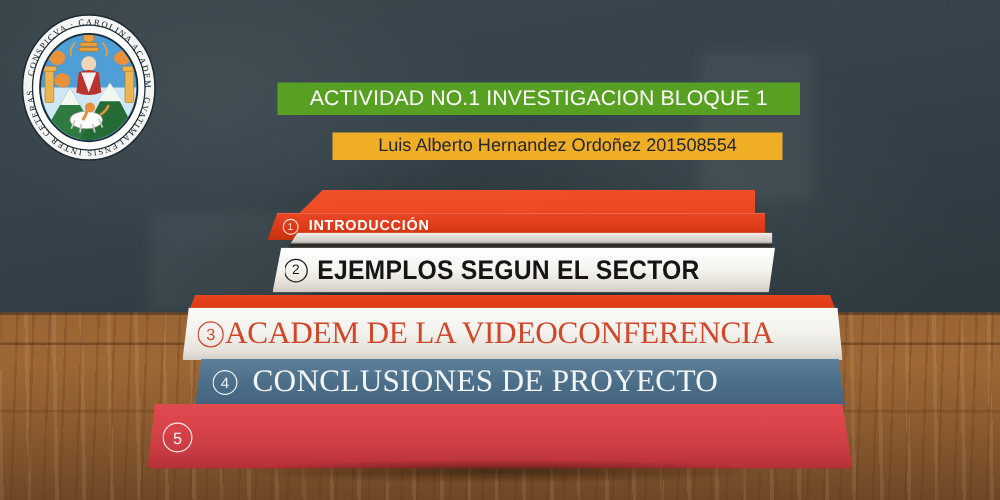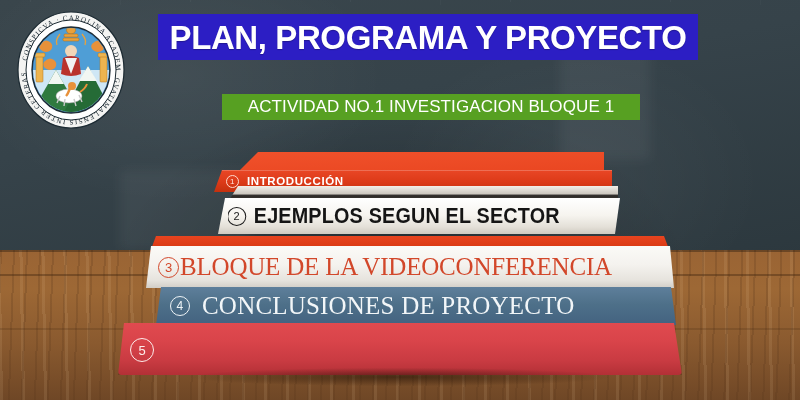--- a/index.html
+++ b/index.html
@@ -82,21 +82,21 @@
     letter-spacing:-0.4px;
     line-height:1;
     white-space:nowrap;
     text-shadow:0 1px 1px rgba(0,0,0,.25);
   }
 
   .sub-banner{
     position:absolute; left:222px; top:66px;
     width:418px; height:26px;
     background:#57a022;
-    display:flex; align-items:center; justify-content:center;margin-top:28px;
+    display:flex; align-items:center; justify-content:center;
   }
   .sub-banner .t{
     color:#ffffff;
     font-size:17px;
     letter-spacing:.1px;
     white-space:nowrap;
   }
 
   .author-banner{
     position:absolute; left:266px; top:106px;
@@ -333,28 +333,28 @@
       <path id="arc-bot" d="M104 62 a45 50 0 0 1 -90 0" fill="none"></path>
       <text font-family="Liberation Serif, serif" font-size="7" fill="#12202a" letter-spacing="1.1">
         <textPath href="#arc-top" startOffset="6%">CONSPICVA · CAROLINA ACADEM</textPath>
       </text>
       <text font-family="Liberation Serif, serif" font-size="7" fill="#12202a" letter-spacing="1.1">
         <textPath href="#arc-bot" startOffset="5%">GVATIMALENSIS INTER CETERAS ORBIS</textPath>
       </text>
     </svg>
   </div>
 
-  <div class="title-banner">
-    <span class="t">PLAN, PROGRAMA Y PROYECTO</span>
-  </div>
 
   <div class="sub-banner">
     <span class="t">ACTIVIDAD NO.1 INVESTIGACION BLOQUE 1</span>
   </div>
 
+  <div class="author-banner">
+    <span class="t">Luis Alberto Hernandez Ordoñez 201508554</span>
+  </div>
 
   <div class="stack">
 
     <div class="book topface" id="bookbig-top"></div>
     <div class="book" id="bookbig-side"></div>
 
     <div class="book topface" id="book1-top"></div>
     <div class="book" id="book1-side"></div>
     <div class="spine" id="book1-spine">
       <span class="num">1</span>
@@ -364,21 +364,21 @@
     <div class="book topface" id="book2-top"></div>
     <div class="book" id="book2-side"></div>
     <div class="spine" id="book2-spine">
       <span class="num">2</span>
       <span class="lbl">EJEMPLOS SEGUN EL SECTOR</span>
     </div>
 
     <div class="book" id="book3-side"></div>
     <div class="spine" id="book3-spine">
       <span class="num">3</span>
-      <span class="lbl">BLOQUE DE LA VIDEOCONFERENCIA</span>
+      <span class="lbl">ACADEM DE LA VIDEOCONFERENCIA</span>
     </div>
 
     <div class="book" id="book4-side"></div>
     <div class="spine" id="book4-spine">
       <span class="num">4</span>
       <span class="lbl">CONCLUSIONES DE PROYECTO</span>
     </div>
 
     <div class="book" id="book5-side"></div>
     <div class="spine" id="book5-spine">

